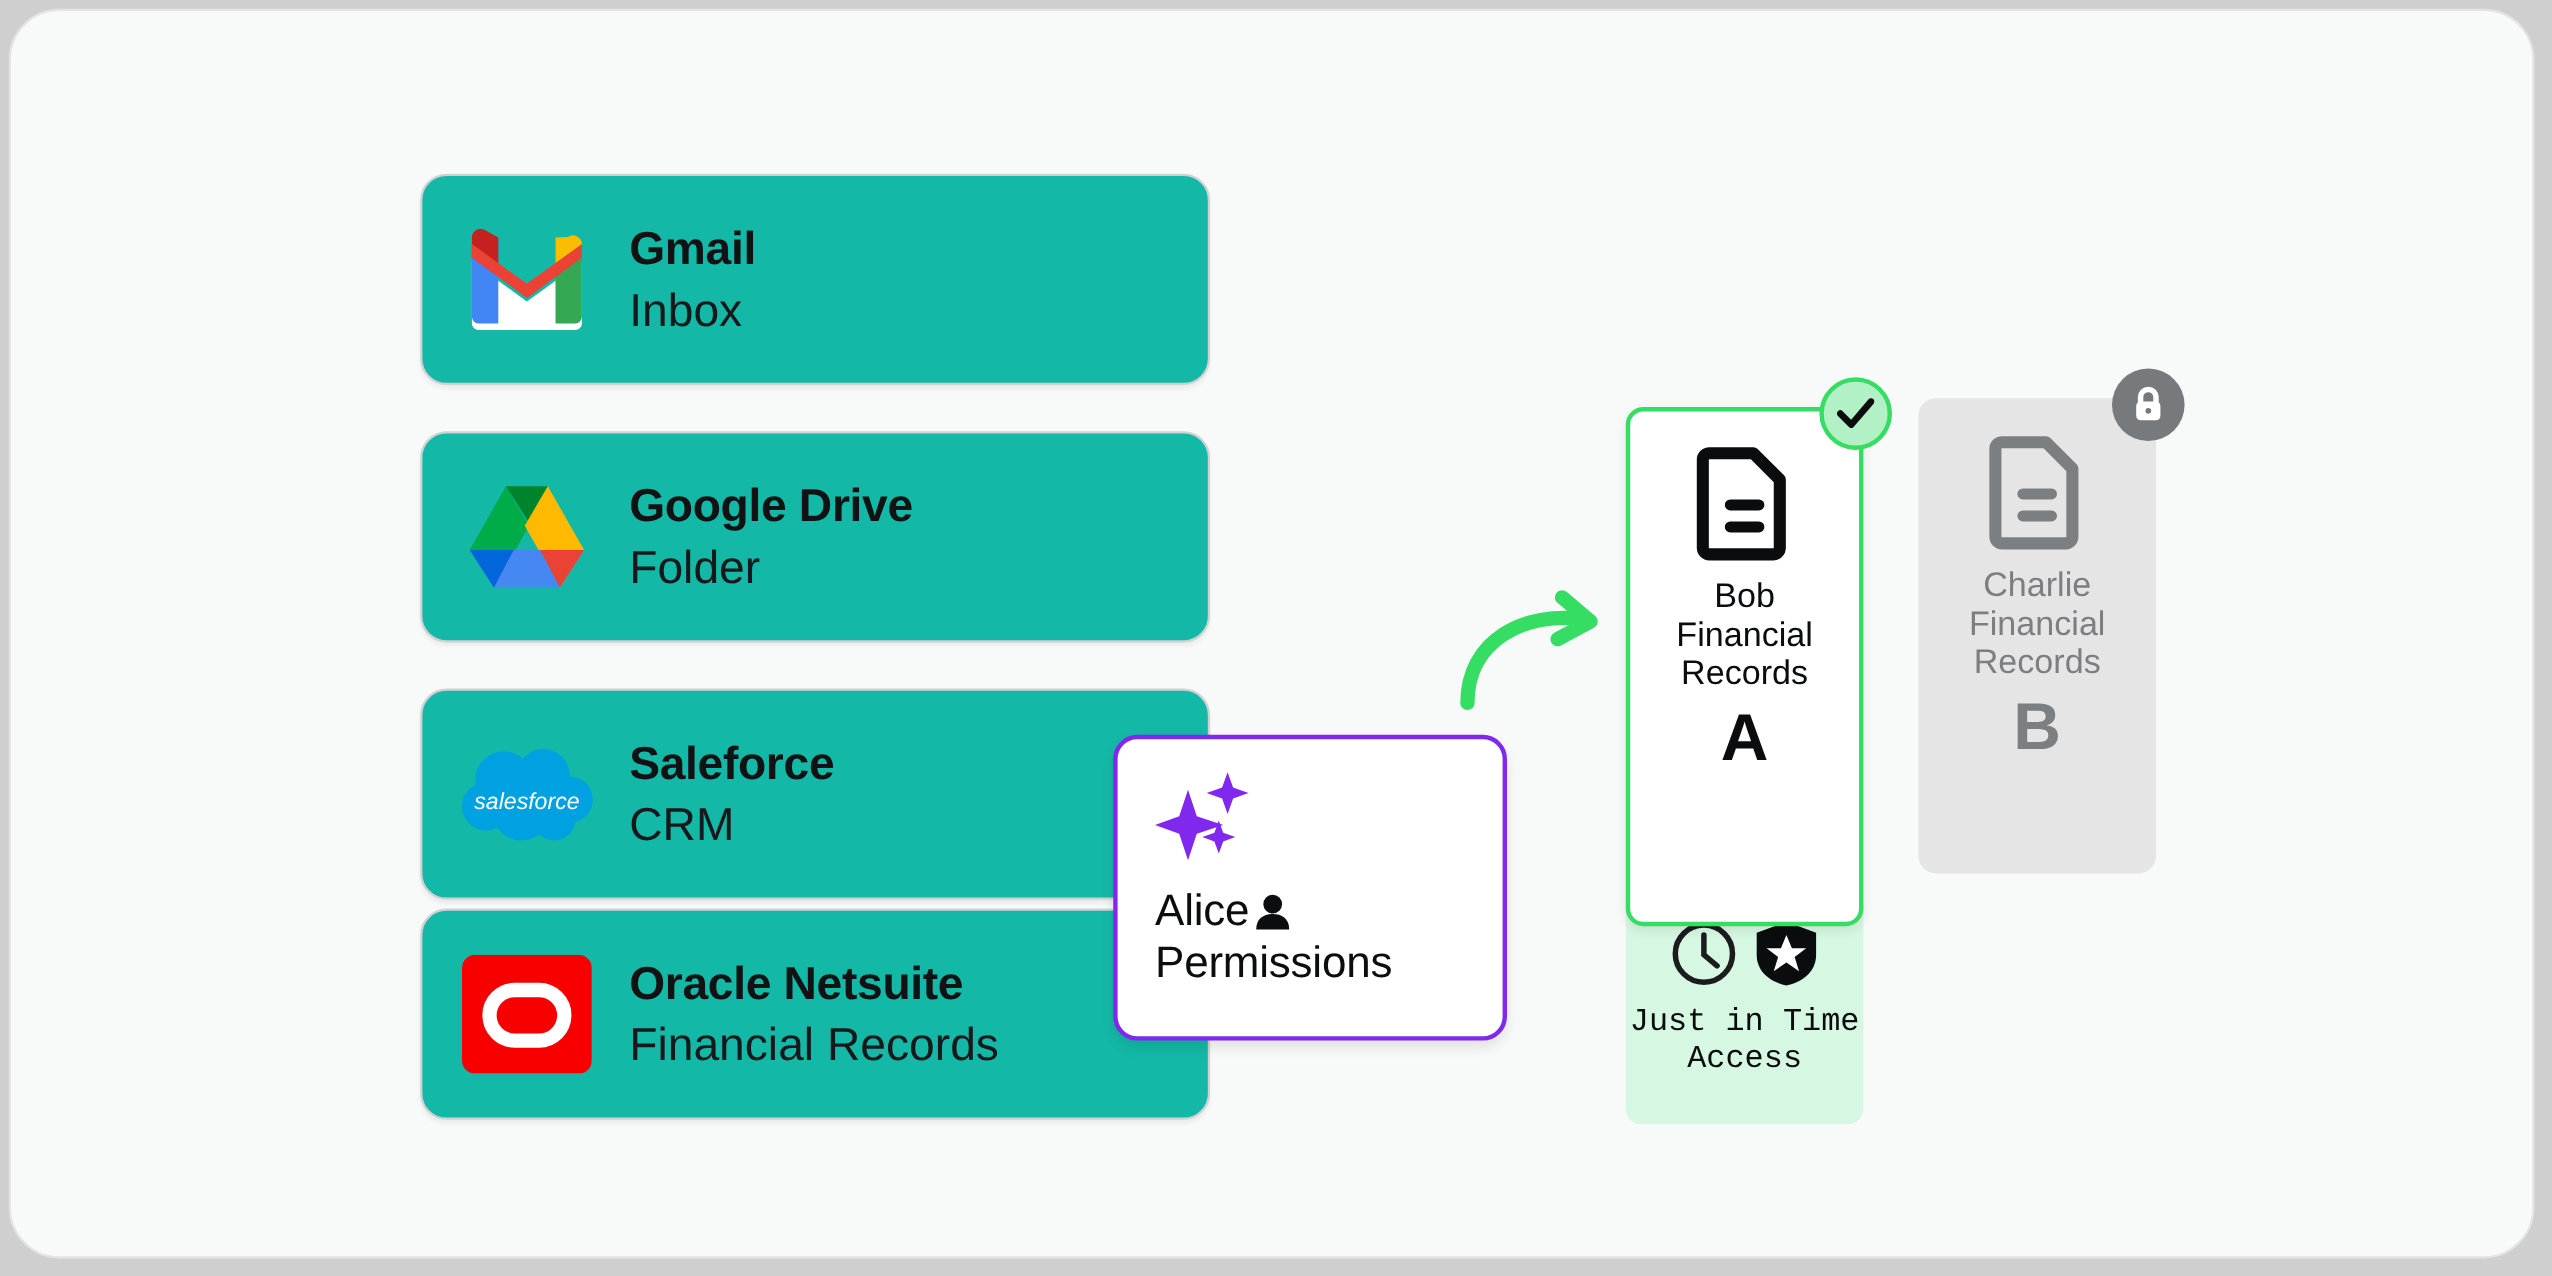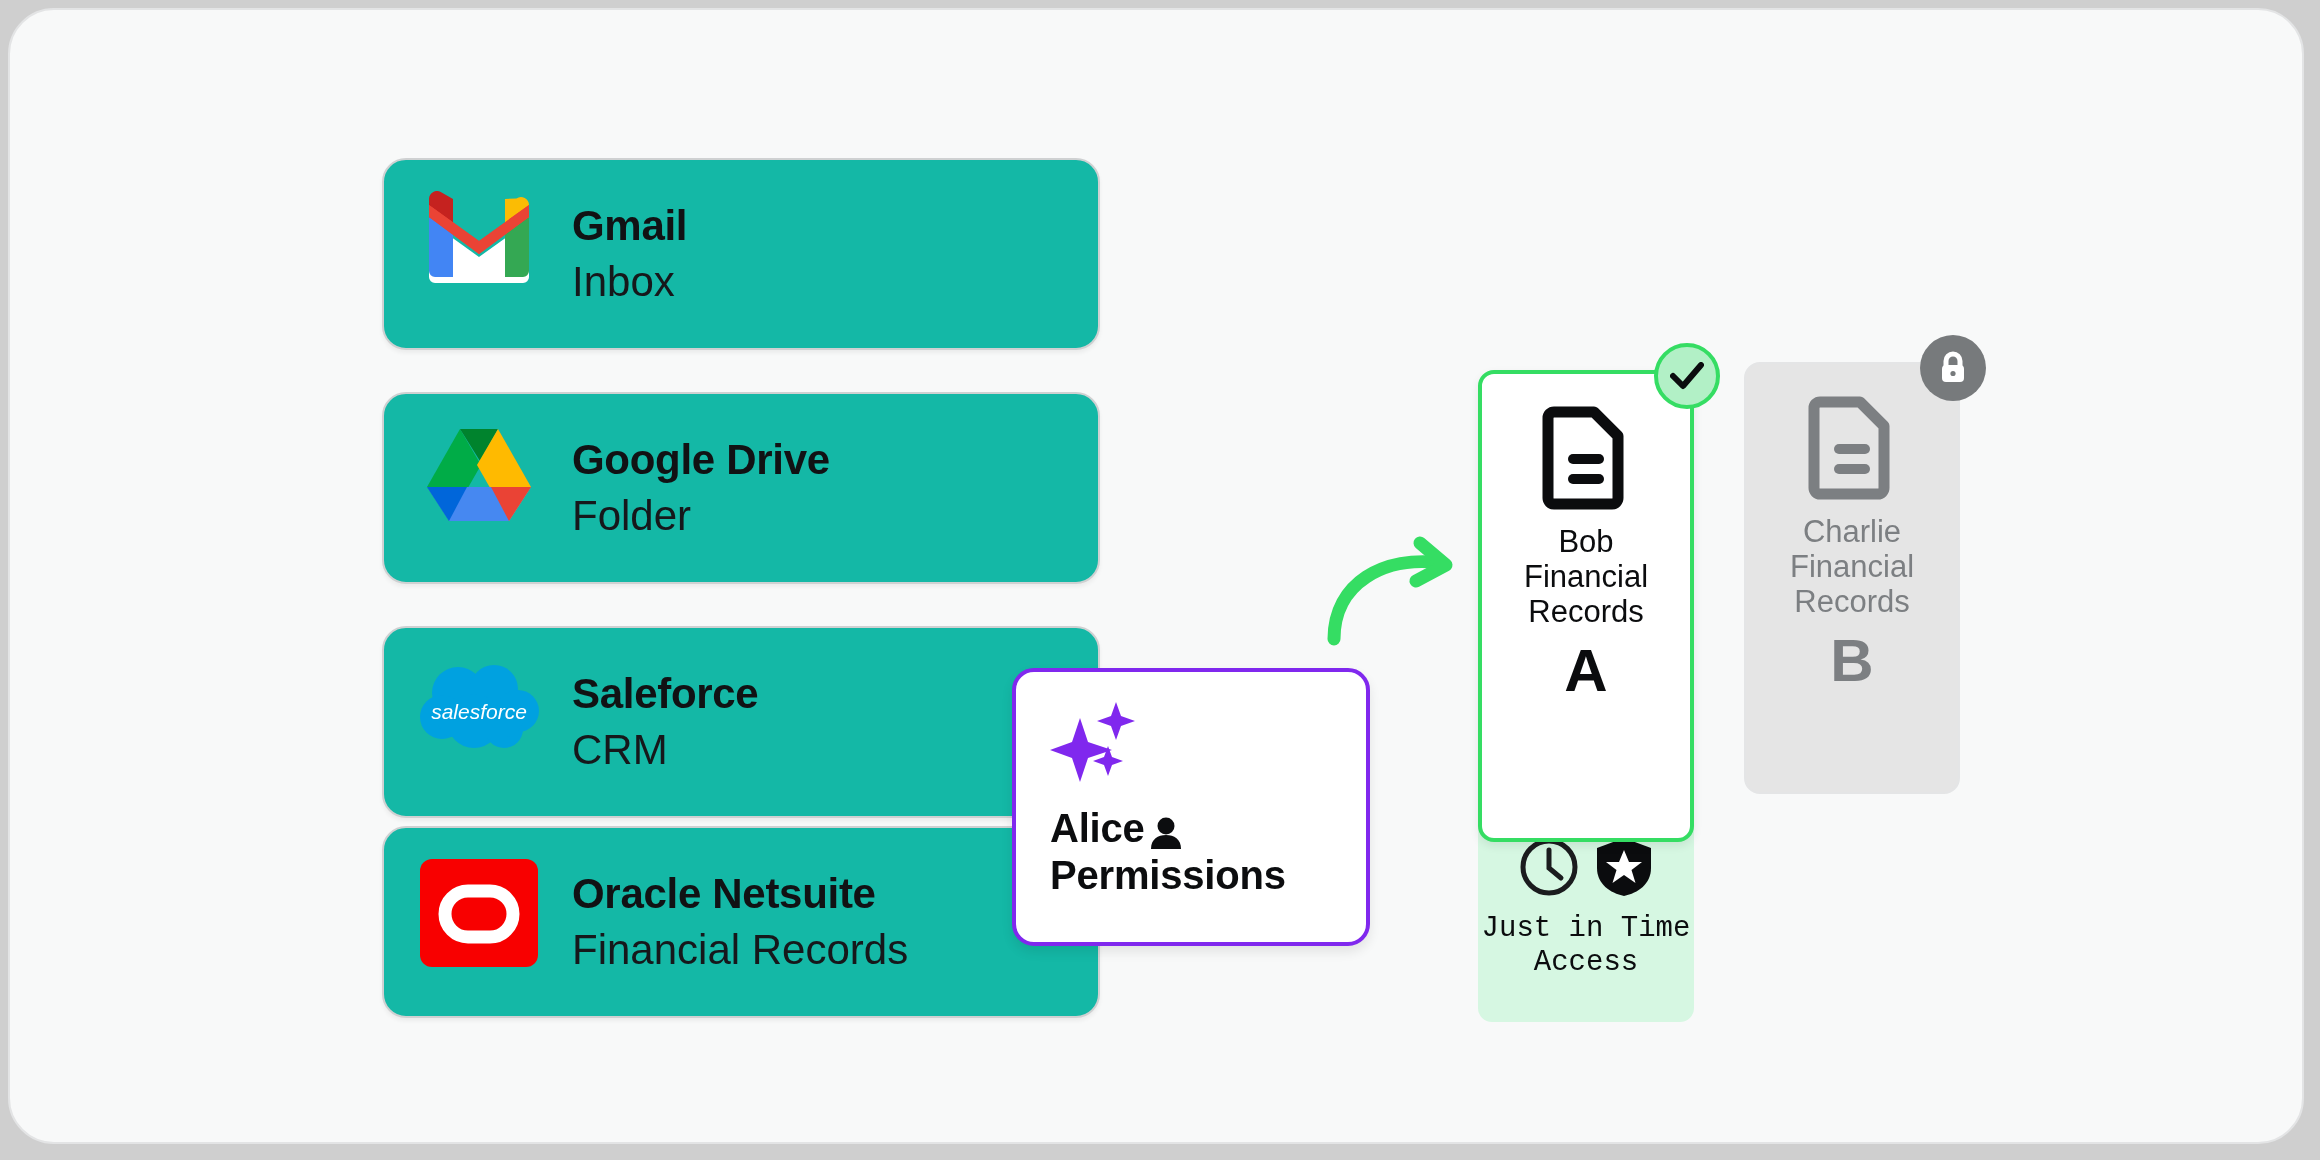--- a/index.html
+++ b/index.html
@@ -36,21 +36,21 @@
     box-sizing: border-box;
     box-shadow: 0 3px 4px rgba(0,0,0,0.055);
     display: flex;
     align-items: center;
     padding-left: 32px;
   }
   .app-logo {
     width: 126px; height: 126px;
     flex: 0 0 126px;
     position: relative;
-    display: flex; align-items: flex-start; justify-content: center;
+    display: flex; align-items: center; justify-content: center;
   }
   .app-text { margin-left: 30px; }
   .app-title {
     font-size: 42px;
     font-weight: 700;
     color: #111214;
     line-height: 1.12;
     letter-spacing: -0.3px;
   }
   .app-sub {
@@ -69,22 +69,22 @@
     background: #ffffff;
     border: 4px solid #8028ee;
     border-radius: 22px;
     box-sizing: border-box;
     box-shadow: 0 6px 12px rgba(0,0,0,0.09);
     z-index: 40;
     padding: 26px 34px;
   }
   #alice-card .sparkle-wrap { width: 96px; height: 86px; }
   .alice-line {
-    display: flex; align-items: flex-end; gap: 4px;
-    font-size: 40px; font-weight: 700; color: #0c0d0f;
+    display: flex; align-items: center; gap: 4px;
+    font-size: 40px; font-weight: 400; color: #0c0d0f;
     letter-spacing: -0.2px;
   }
   .alice-line.second { margin-top: 2px; }
   #alice-card .alice-block { margin-top: 22px; }
 
   
   .doc-card {
     position: absolute;
     width: 216px;
     box-sizing: border-box;

